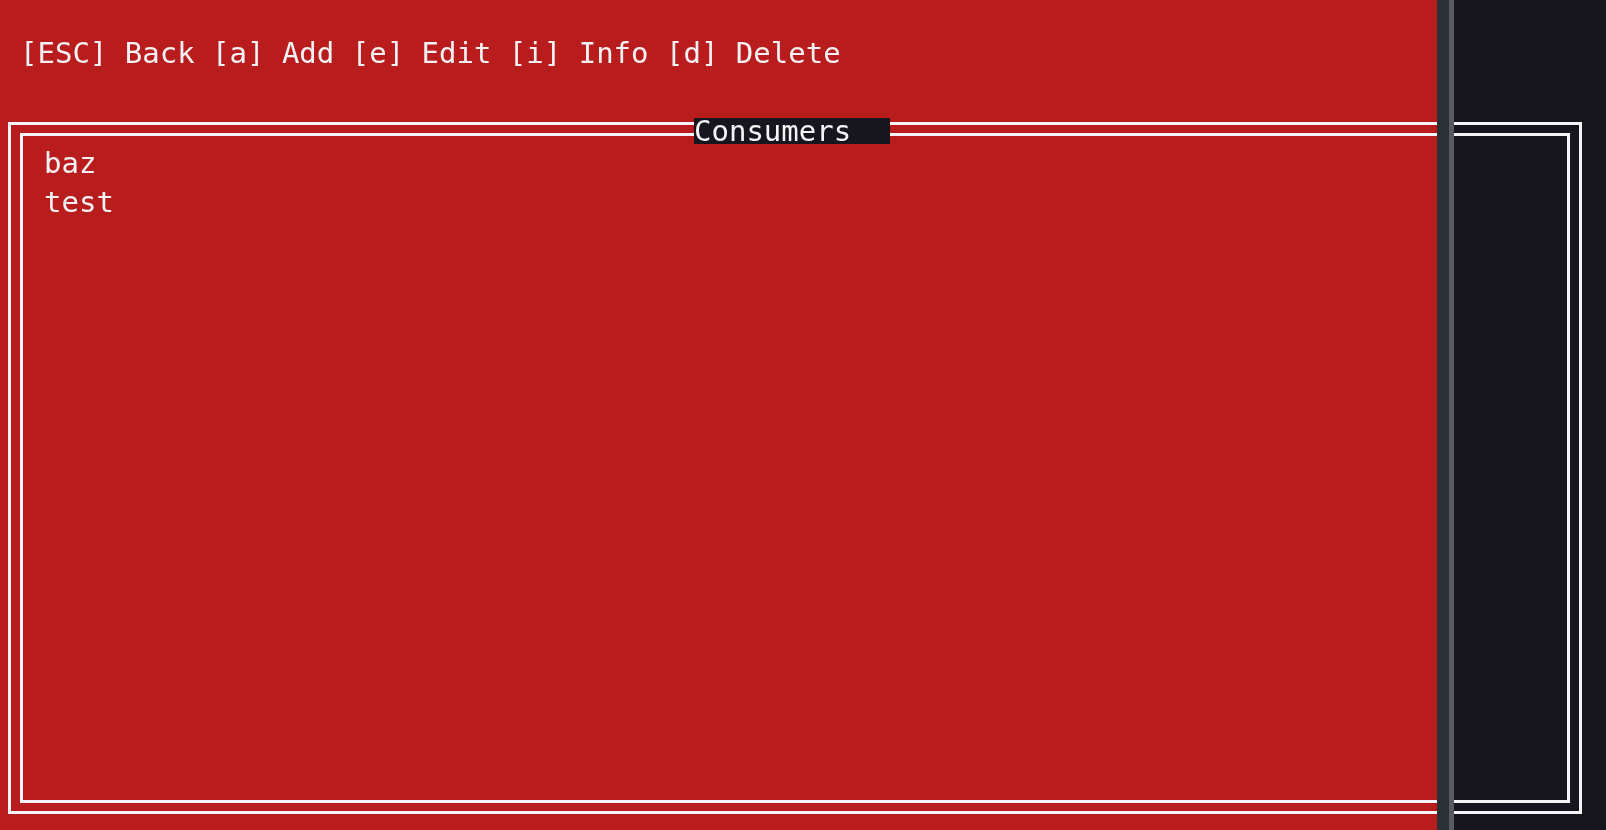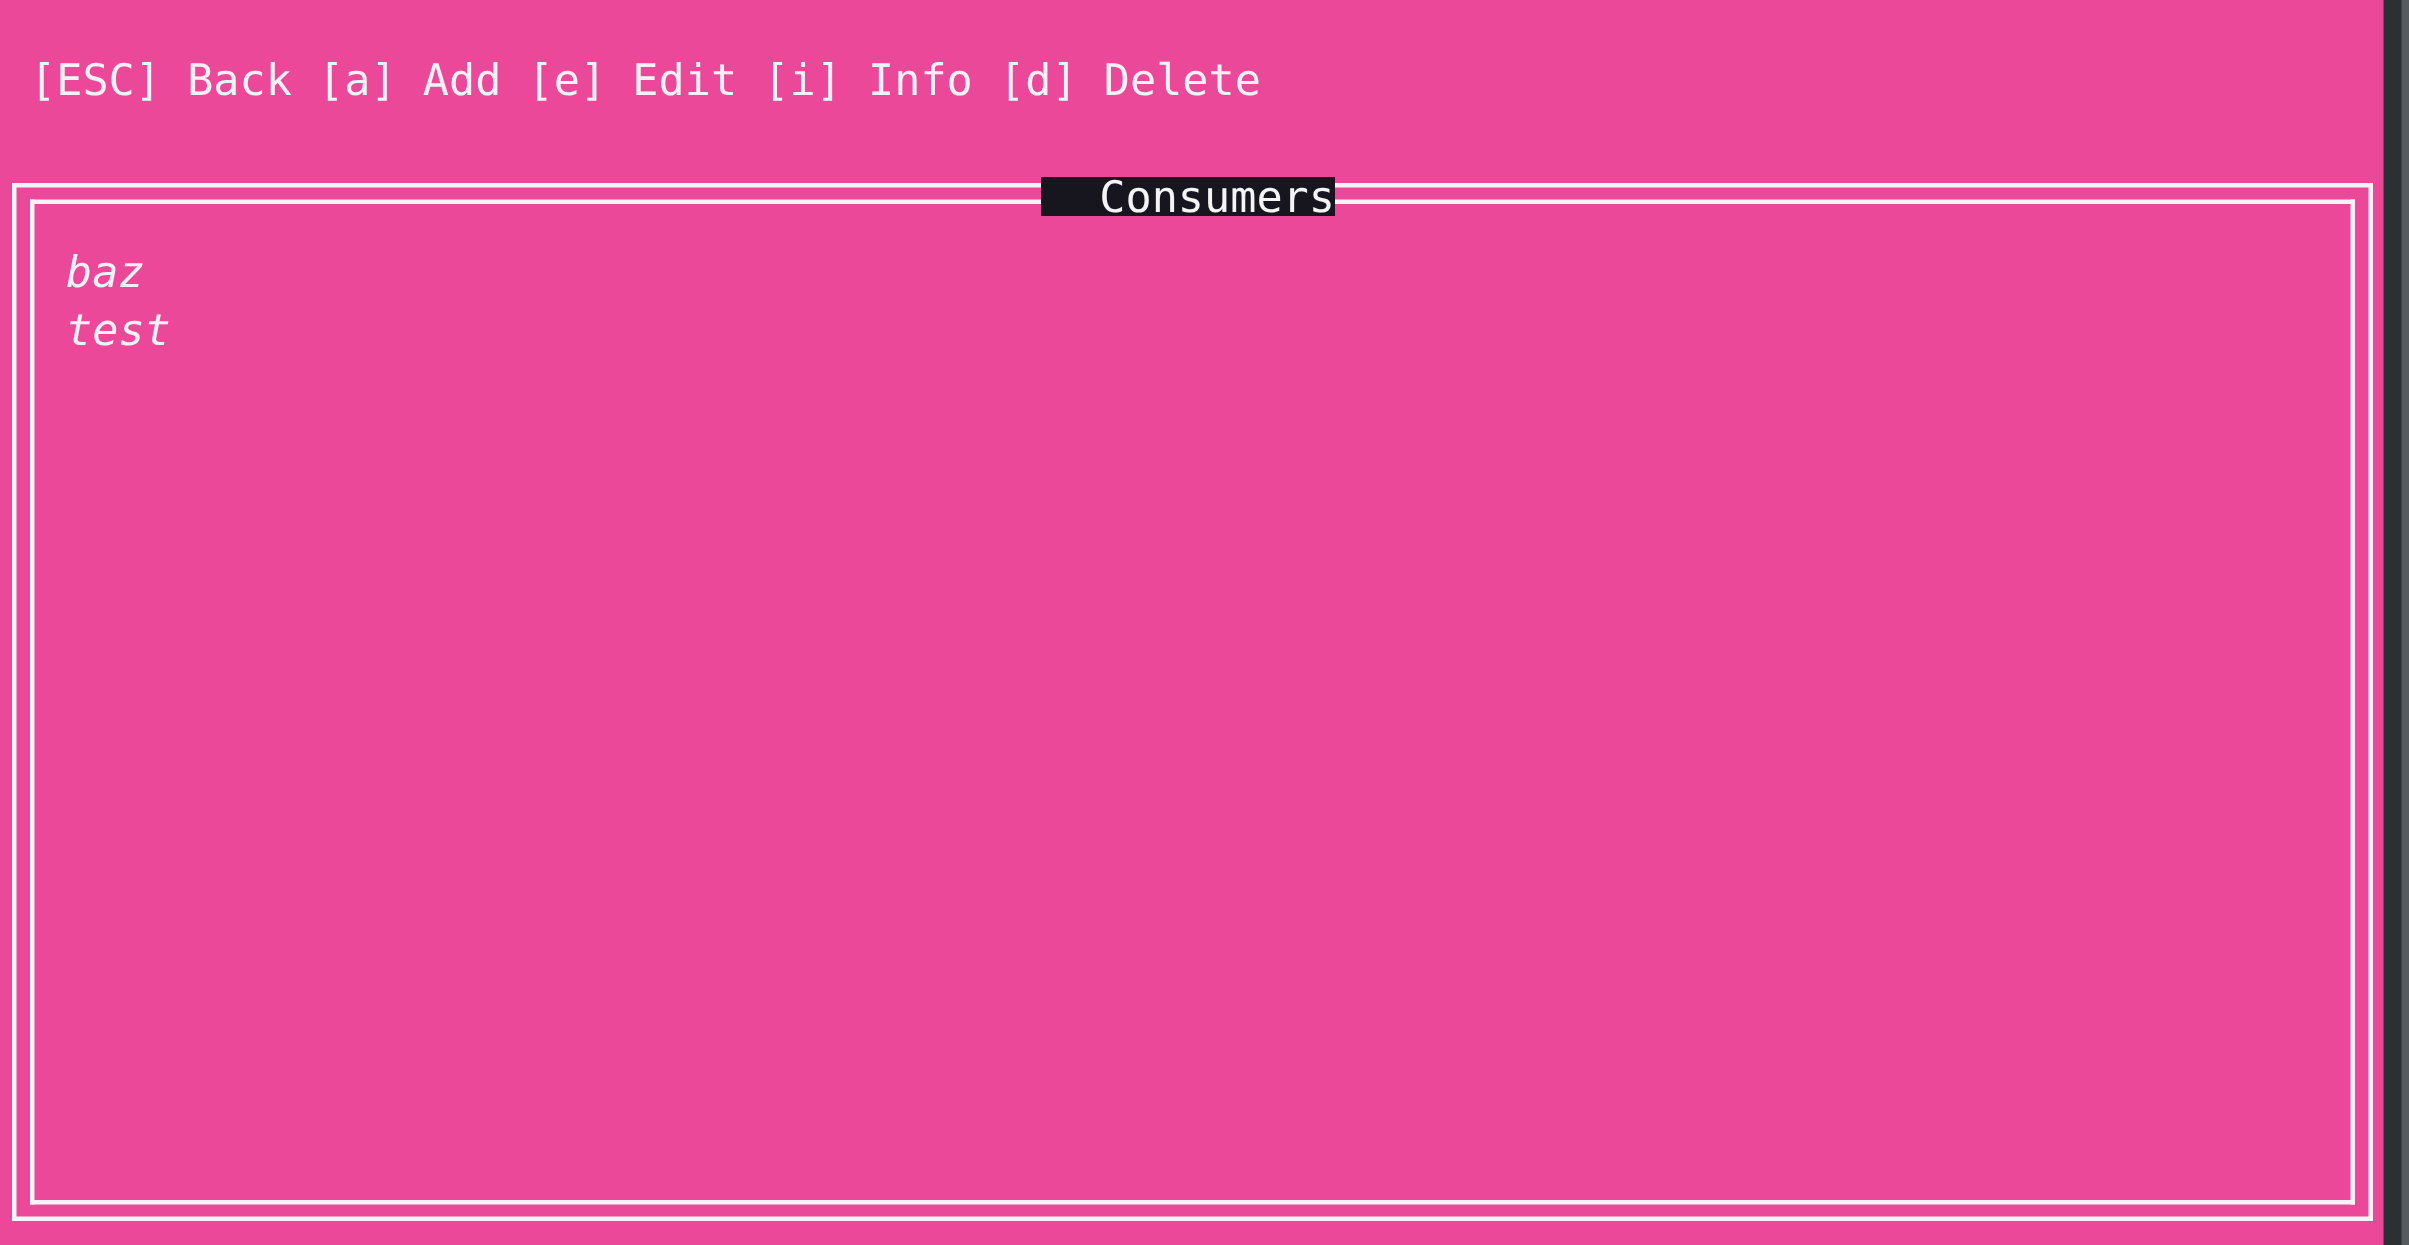--- a/index.html
+++ b/index.html
@@ -9,23 +9,23 @@
   }
   body {
     width: 1606px;
     height: 830px;
     overflow: hidden;
     font-family: "DejaVu Sans Mono", "Liberation Mono", monospace;
     -webkit-font-smoothing: antialiased;
   }
   #screen {
     position: relative;
-    width: 1606px;
+    width: 1454px;
     height: 830px;
-    background: #ec4899;
+    background: #b91c1c;
   }
 
   
   #keybar {
     position: absolute;
     left: 20px;
     top: 33px;
     height: 40px;
     line-height: 40px;
     white-space: pre;
@@ -67,34 +67,33 @@
     height: 26px;
     background: #17161f;
   }
   #panel-title {
     position: absolute;
     left: 686px;
     top: -6px;
     width: 196px;
     height: 30px;
     line-height: 30px;
-    text-align: right;
+    text-align: left;
     color: #f4f4f6;
     font-size: 29px;
     white-space: pre;
   }
 
   
   #list {
     position: absolute;
     left: 28px;
-    top: 40px;
+    top: 22px;
     width: 1521px;
     height: 650px;
-    font-style: italic;
   }
   .row {
     position: relative;
     height: 39px;
     line-height: 39px;
     width: 1521px;
     white-space: pre;
     font-size: 29px;
     color: #f2f2f4;
     box-sizing: border-box;

